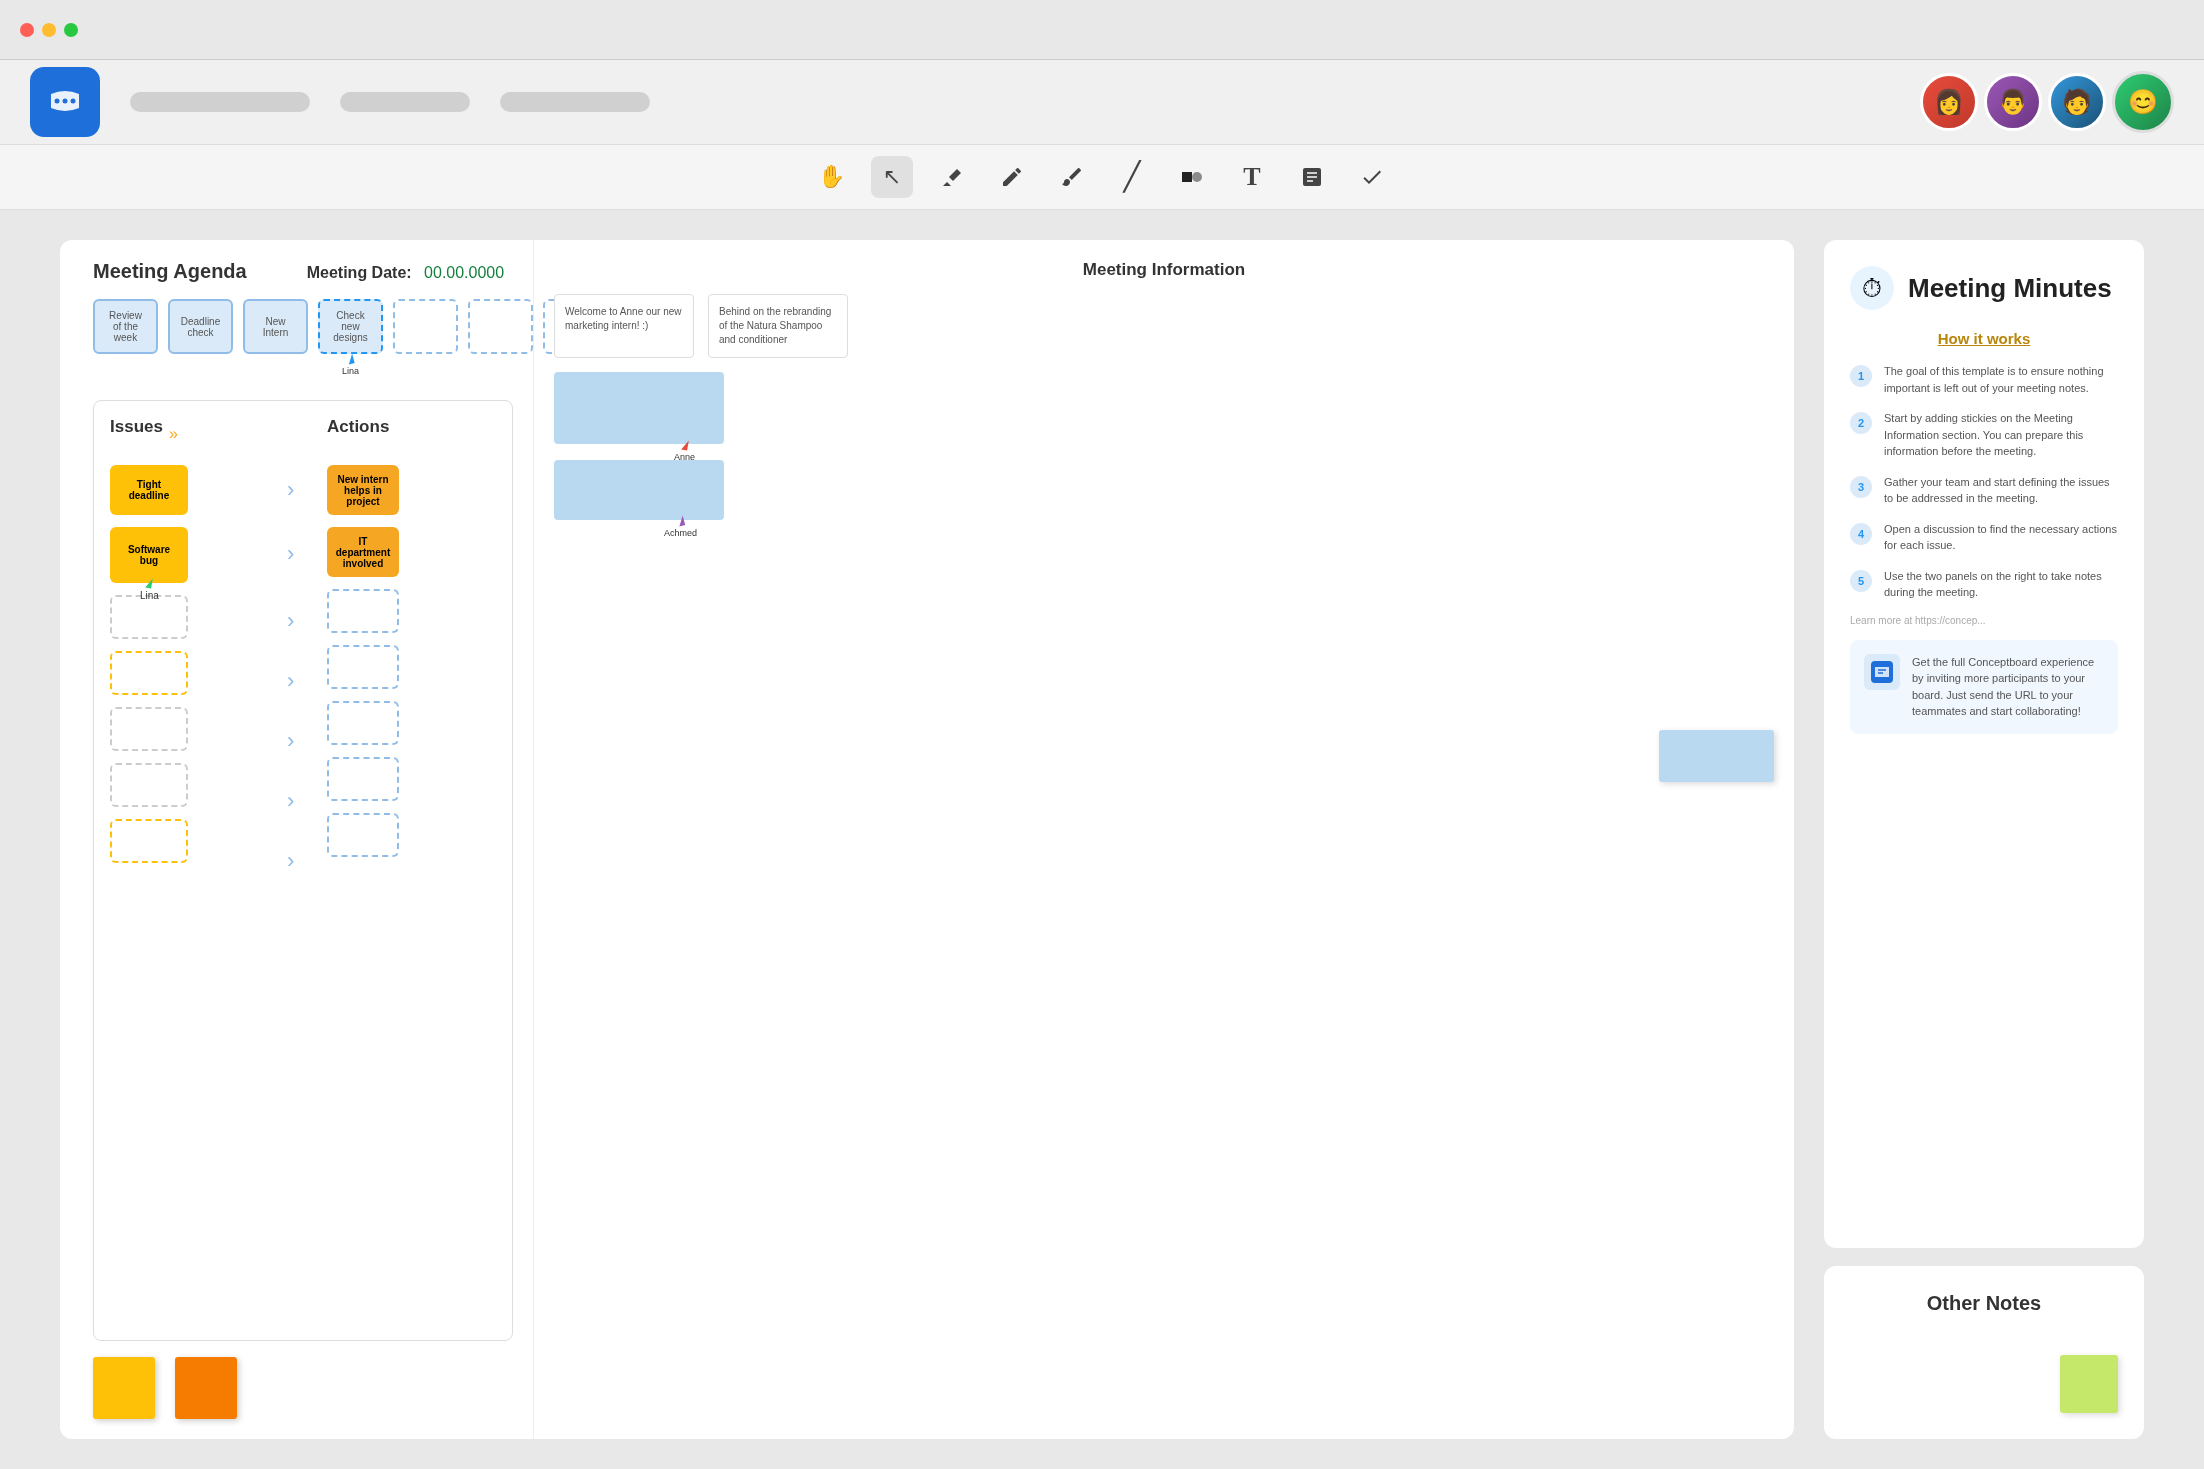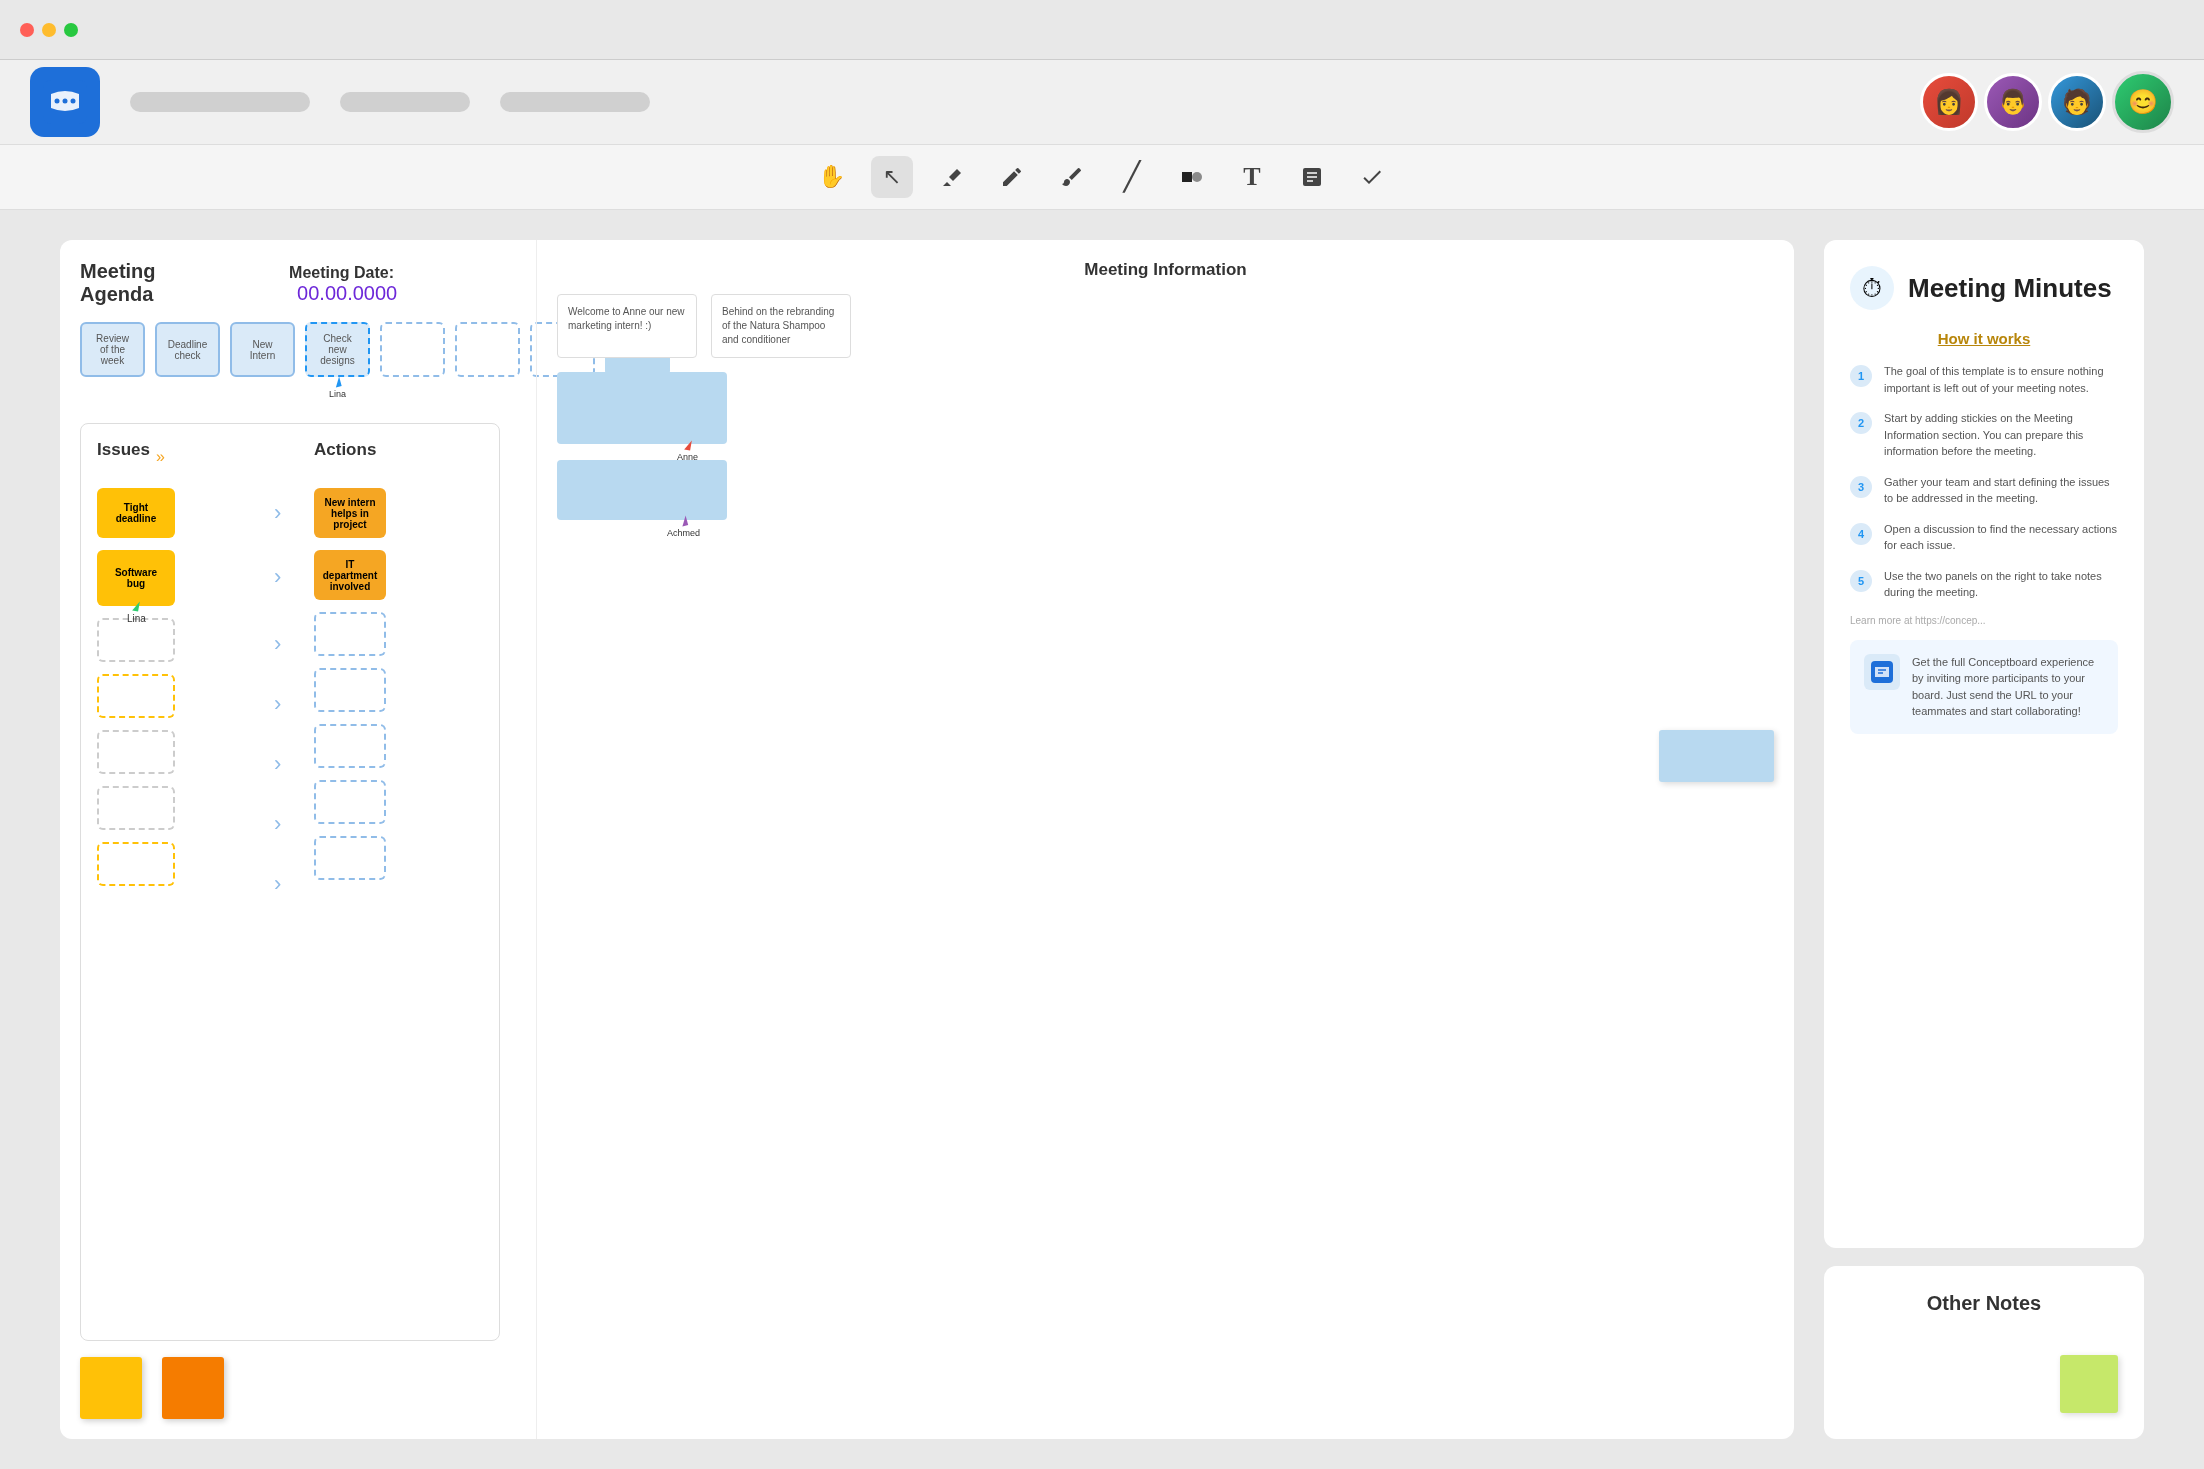--- a/index.html
+++ b/index.html
@@ -140,22 +140,22 @@
       font-size: 20px;
       font-weight: 700;
       color: #333;
     }
     .meeting-date-label {
       font-size: 16px;
       font-weight: 700;
       color: #333;
     }
     .meeting-date-value {
-      font-size: 20px;
-      color: #6d28d9;
+      font-size: 16px;
+      color: #15803d;
       margin-left: 8px;
     }
     .agenda-cards {
       display: flex;
       gap: 10px;
       align-items: flex-start;
     }
     .agenda-card {
       border: 2px dashed #90bce8;
       border-radius: 6px;
@@ -333,22 +333,23 @@
       min-height: 120px;
     }
     .other-notes-title {
       font-size: 20px;
       font-weight: 700;
       color: #333;
       text-align: center;
     }
     .sections-container {
       display: flex;
-      gap: 16px;
+      gap: 0;
       height: 100%;
+      padding-left: 13px;
     }
     .left-sections {
       width: 460px;
       display: flex;
       flex-direction: column;
       padding: 20px;
       gap: 0;
     }
     .center-section {
       flex: 1;

